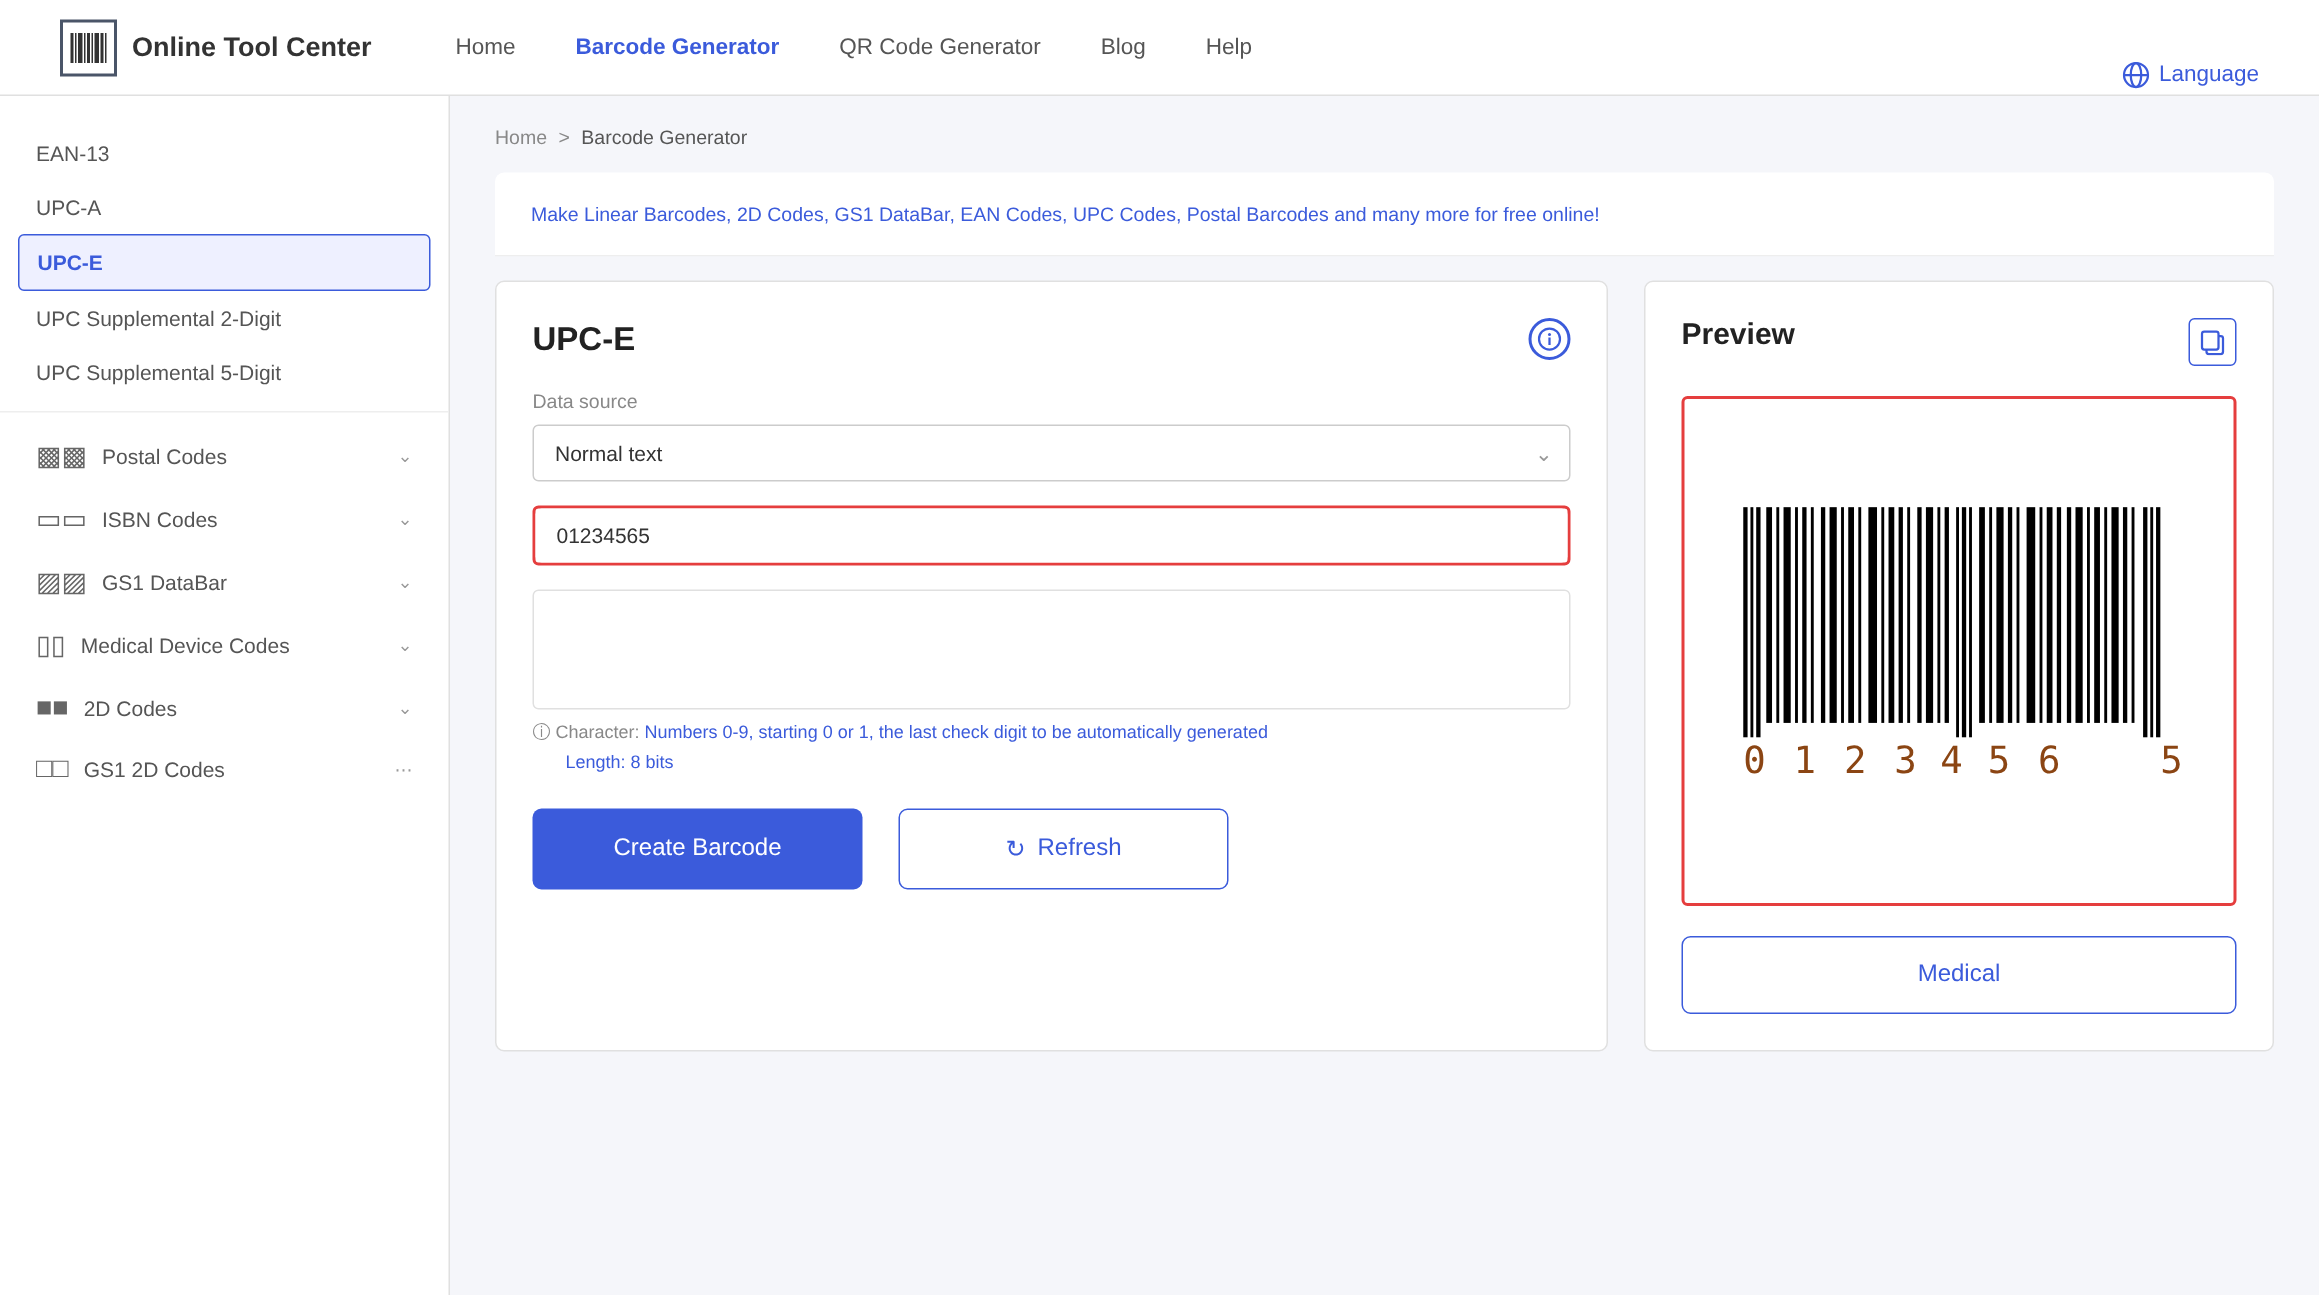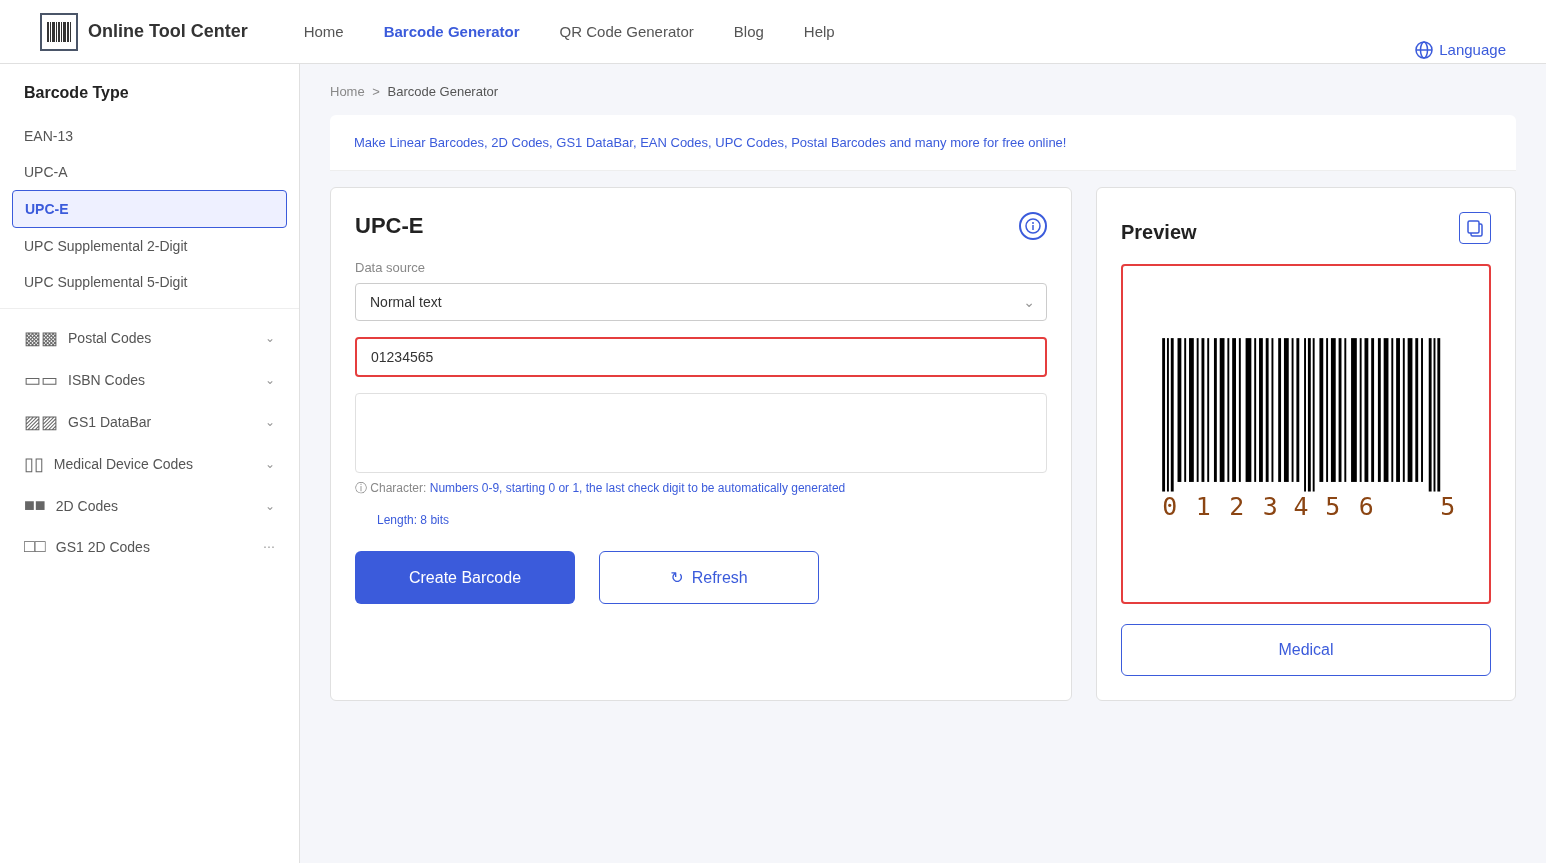--- a/index.html
+++ b/index.html
@@ -234,21 +234,21 @@
       color: #333;
       border-radius: 4px;
     }
 
     .char-info {
       font-size: 12px;
       color: #888;
       margin-bottom: 20px;
       display: flex;
       flex-direction: column;
-      gap: 16px;
+      gap: 4px;
     }
     .char-info span.highlight {
       color: #3b5bdb;
     }
 
     .textarea-wrapper textarea {
       width: 100%;
       height: 80px;
       border: 1px solid #e0e0e0;
       border-radius: 4px;
@@ -300,21 +300,21 @@
       background: #fff;
       border: 1px solid #e0e0e0;
       border-radius: 6px;
       padding: 24px;
       display: flex;
       flex-direction: column;
     }
 
     .preview-header {
       display: flex;
-      align-items: flex-end;
+      align-items: flex-start;
       justify-content: space-between;
       margin-bottom: 20px;
     }
     .preview-title {
       font-size: 20px;
       font-weight: 600;
       color: #222;
     }
     .copy-icon-btn {
       width: 32px;
@@ -392,21 +392,20 @@
         <line x1="1" y1="9" x2="17" y2="9" stroke="#3b5bdb" stroke-width="1.5"></line>
       </svg>
       <span>Language</span>
     </div>
   </nav>
 </header>
 
 <div class="layout">
 
   <aside class="sidebar">
-    <div class="sidebar-title">Barcode Type</div>
 
     <div class="sidebar-item">
       <span class="item-label">EAN-13</span>
     </div>
     <div class="sidebar-item">
       <span class="item-label">UPC-A</span>
     </div>
     <div class="sidebar-item active">
       <span class="item-label">UPC-E</span>
     </div>

